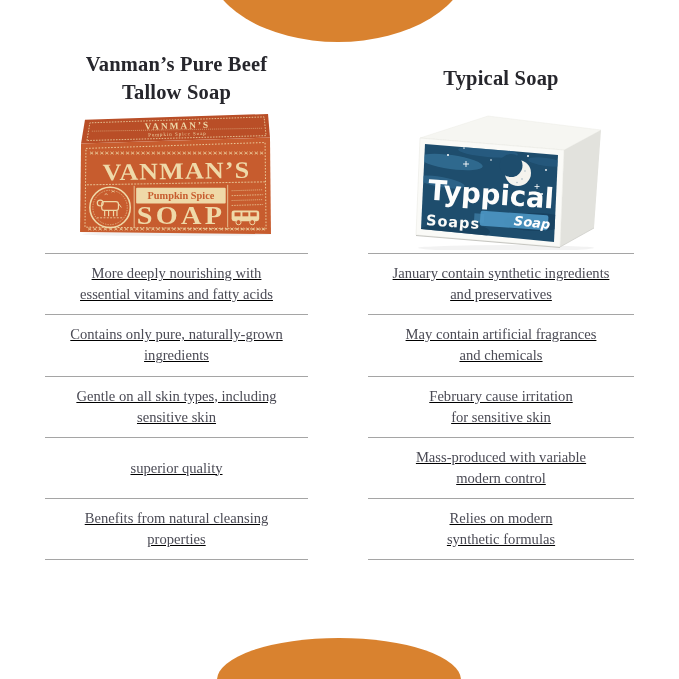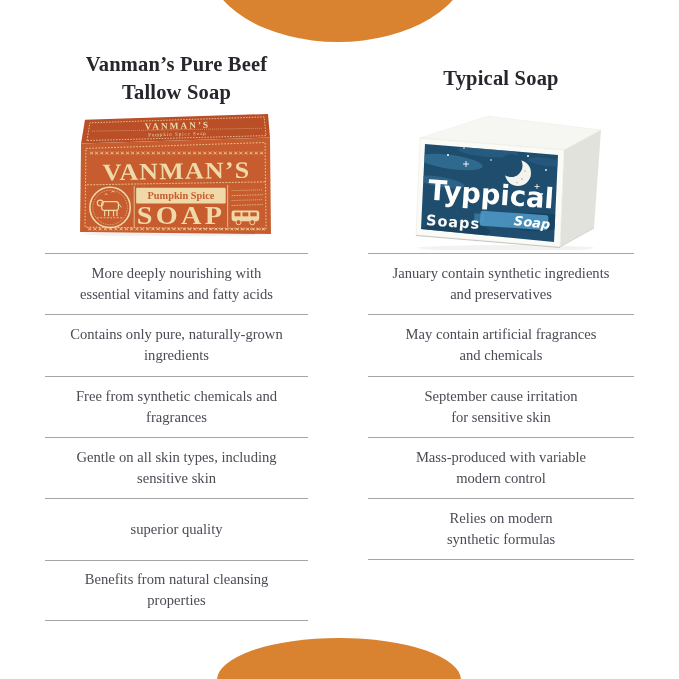--- a/index.html
+++ b/index.html
@@ -19,21 +19,21 @@
 
   .col-title {
     height:57px; display:flex; flex-direction:column; align-items:center; justify-content:center;
     text-align:center; font-weight:bold; font-size:20.5px; line-height:1.32;
     color:var(--heading-text,#26262C); letter-spacing:0.2px;
   }
   .image-area { height:146px; position:relative; }
   .vanman-box   { position:absolute; left:33px; top:5px; }
   .typpical-box { position:absolute; left:28px; top:-7px; }
 
-  .rows { display:flex; flex-direction:column; }
+  .rows { display:flex; flex-direction:column;text-decoration:underline; }
   .row {
     box-sizing:border-box; height:61.33px;
     border-top:1px solid var(--divider,#A5A5A5);
     display:flex; flex-direction:column; align-items:center; justify-content:center;
     text-align:center; font-size:14.6px; line-height:1.45; color:var(--body-text,#4B4B55);
   }
   .rows .row:last-child { border-bottom:1px solid var(--divider,#A5A5A5); }
 </style>
 </head>
 <body>
@@ -114,24 +114,20 @@
       <div class="rows">
         <div class="row">
           <span>More deeply nourishing with</span>
           <span>essential vitamins and fatty acids</span>
         </div>
         <div class="row">
           <span>Contains only pure, naturally-grown</span>
           <span>ingredients</span>
         </div>
         <div class="row">
-          <span>Free from synthetic chemicals and</span>
-          <span>fragrances</span>
-        </div>
-        <div class="row">
           <span>Gentle on all skin types, including</span>
           <span>sensitive skin</span>
         </div>
         <div class="row">
           <span>superior quality</span>
         </div>
         <div class="row">
           <span>Benefits from natural cleansing</span>
           <span>properties</span>
         </div>
@@ -204,21 +200,21 @@
       <div class="rows">
         <div class="row">
           <span>January contain synthetic ingredients</span>
           <span>and preservatives</span>
         </div>
         <div class="row">
           <span>May contain artificial fragrances</span>
           <span>and chemicals</span>
         </div>
         <div class="row">
-          <span>September cause irritation</span>
+          <span>February cause irritation</span>
           <span>for sensitive skin</span>
         </div>
         <div class="row">
           <span>Mass-produced with variable</span>
           <span>modern control</span>
         </div>
         <div class="row">
           <span>Relies on modern</span>
           <span>synthetic formulas</span>
         </div>

